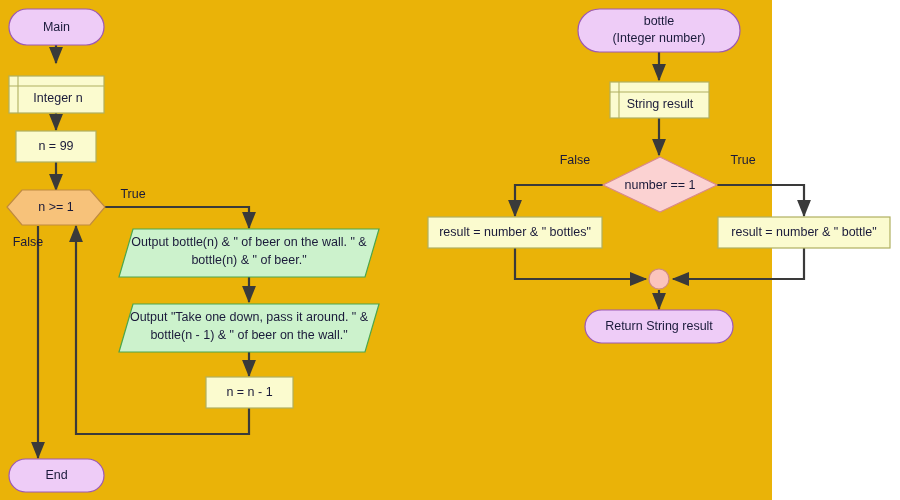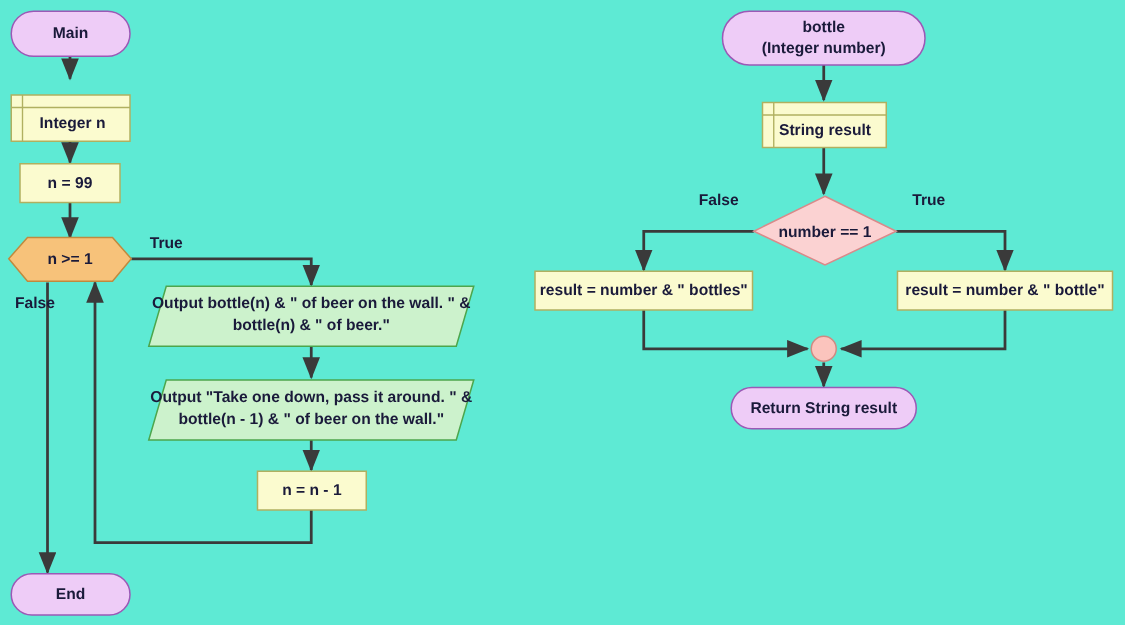--- a/index.html
+++ b/index.html
@@ -8,24 +8,23 @@
     background: #ffffff;
   }
   body {
     width: 900px;
     height: 500px;
     font-family: "Liberation Sans", sans-serif;
     overflow: hidden;
   }
   #canvas {
     position: relative;
-    width: 900px;
+    width: 772px;
     height: 500px;
-    background: #5eead4;
-    font-weight: bold;
+    background: #eab308;
   }
   svg#flow {
     position: absolute;
     left: 0;
     top: 0;
     width: 900px;
     height: 500px;
   }
   .node-text {
     font-family: "Liberation Sans", sans-serif;

